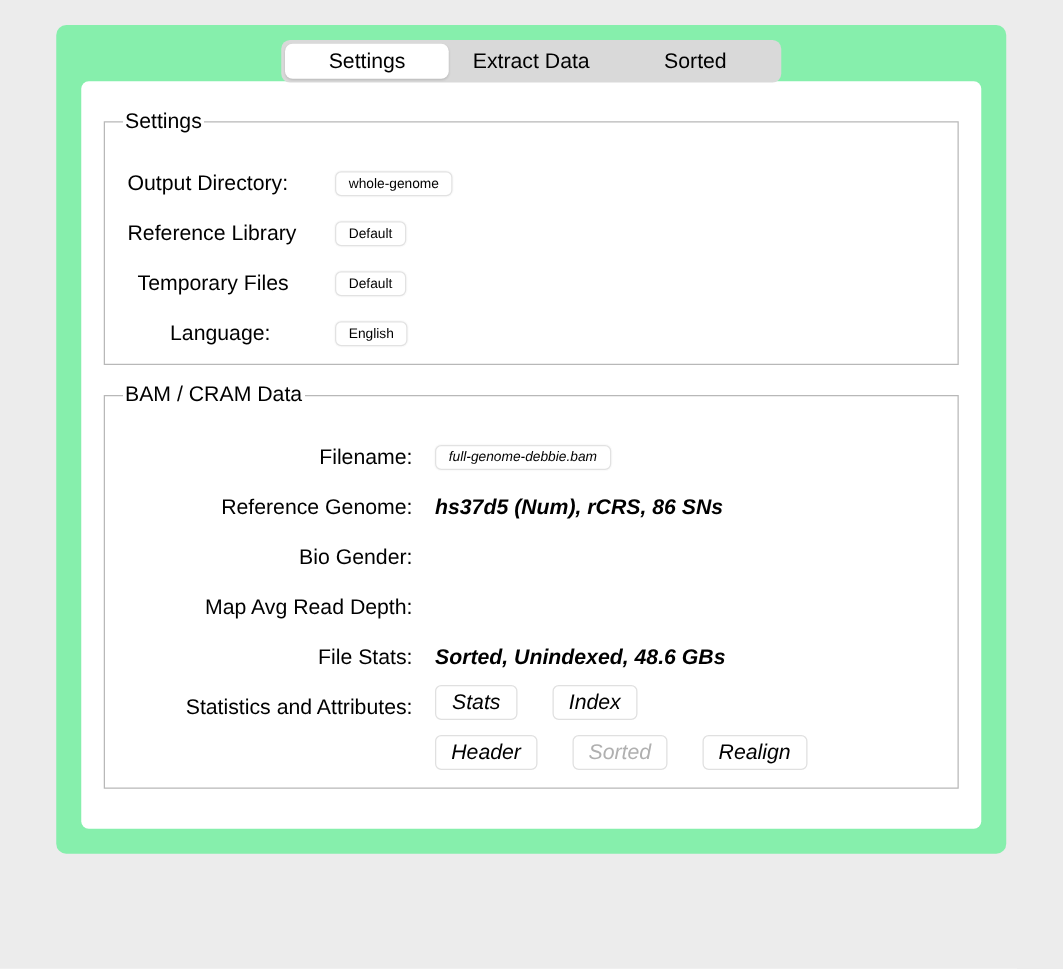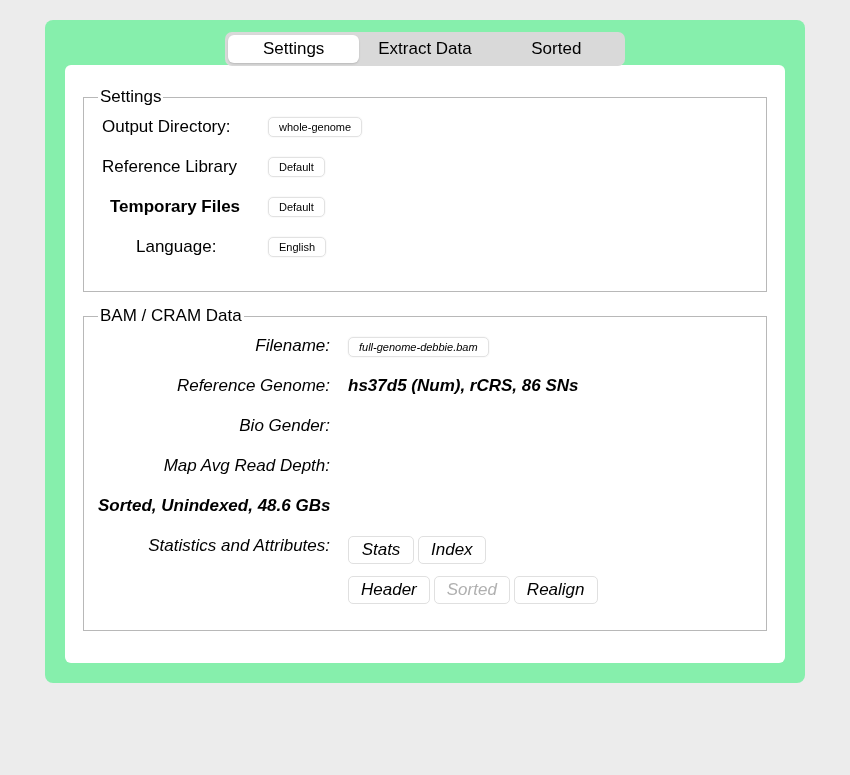--- a/index.html
+++ b/index.html
@@ -51,55 +51,54 @@
     margin: 0 0 14px 0;
     padding: 10px 14px 14px 14px;
     background: #fff;
   }
   legend {
     font-size: 17px;
     padding: 0 2px;
   }
   .row {
     display: flex;
-    align-items: flex-start;
+    align-items: flex-end;
     min-height: 40px;
   }
   .settings-label {
     width: 170px;
     text-align: left;
     padding-left: 6px;
   }
   .settings-label.indent1 { padding-left: 4px; }
-  .settings-label.indent2 { padding-left: 12px; font-weight: bold; }
+  .settings-label.indent2 { padding-left: 12px; }
   .settings-label.indent3 { padding-left: 38px; }
   .pill {
     display: inline-block;
     border: 1px solid #e2e2e2;
     border-radius: 5px;
     padding: 3px 10px;
     background: #fff;
     font-size: 11px;
     box-shadow: 0 0 0 1px rgba(0,0,0,0.02);
   }
   .bam-label {
     width: 250px;
     text-align: right;
     padding-right: 18px;
-    font-style: italic;
   }
   .bam-value {
     flex: 1;
     text-align: left;
     font-style: italic;
   }
   .bold { font-weight: 600; }
   .btn-row {
     display: flex;
-    gap: 4px;
+    gap: 28px;
     padding-left: 0;
   }
   .btn {
     display: inline-block;
     border: 1px solid #e0e0e0;
     border-radius: 5px;
     padding: 3px 12px;
     background: #fff;
     font-size: 17px;
     cursor: pointer;
@@ -165,20 +164,21 @@
         <div class="bam-value"></div>
       </div>
 
       <div class="row">
         <div class="bam-label">Map Avg Read Depth:</div>
         <div class="bam-value"></div>
       </div>
 
 
       <div class="row">
+        <div class="bam-label">File Stats:</div>
         <div class="bam-value bold">Sorted, Unindexed, 48.6 GBs</div>
       </div>
 
       <div class="row">
         <div class="bam-label">Statistics and Attributes:</div>
         <div class="bam-value btn-row">
           <span class="btn">Stats</span>
           <span class="btn">Index</span>
         </div>
       </div>

